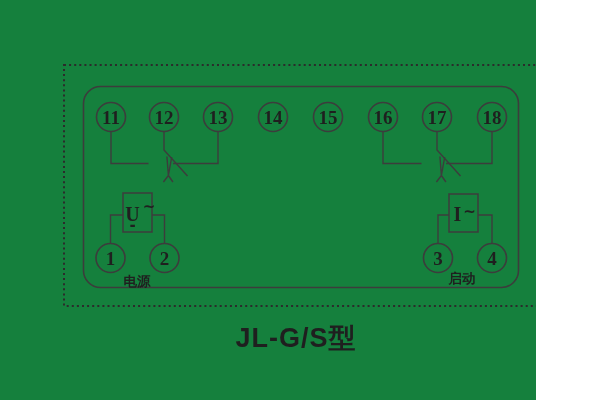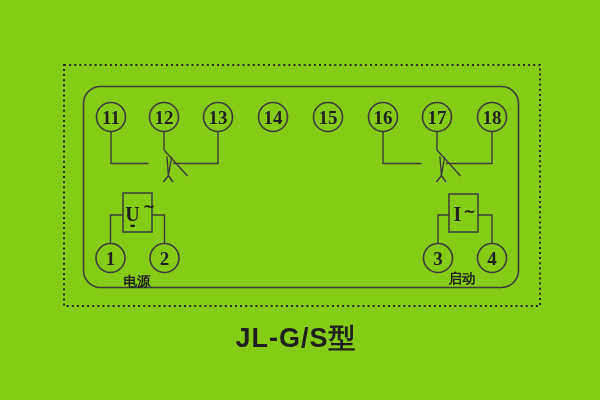--- a/index.html
+++ b/index.html
@@ -2,23 +2,23 @@
 <html><head>
 <meta charset="utf-8">
 <style>
   html, body {
     margin: 0;
     padding: 0;
     background: #ffffff;
   }
   .stage {
     position: relative;
-    width: 600px;
+    width: 536px;
     height: 400px;
-    background: #84cc16;
+    background: #15803d;
     overflow: hidden;
     font-family: "Liberation Sans", sans-serif;
   }
   svg { display: block; }
   .num {
     font-family: "Liberation Serif", "DejaVu Serif", serif;
     font-size: 19px;
     font-weight: 600;
   }
   .dev-main {

